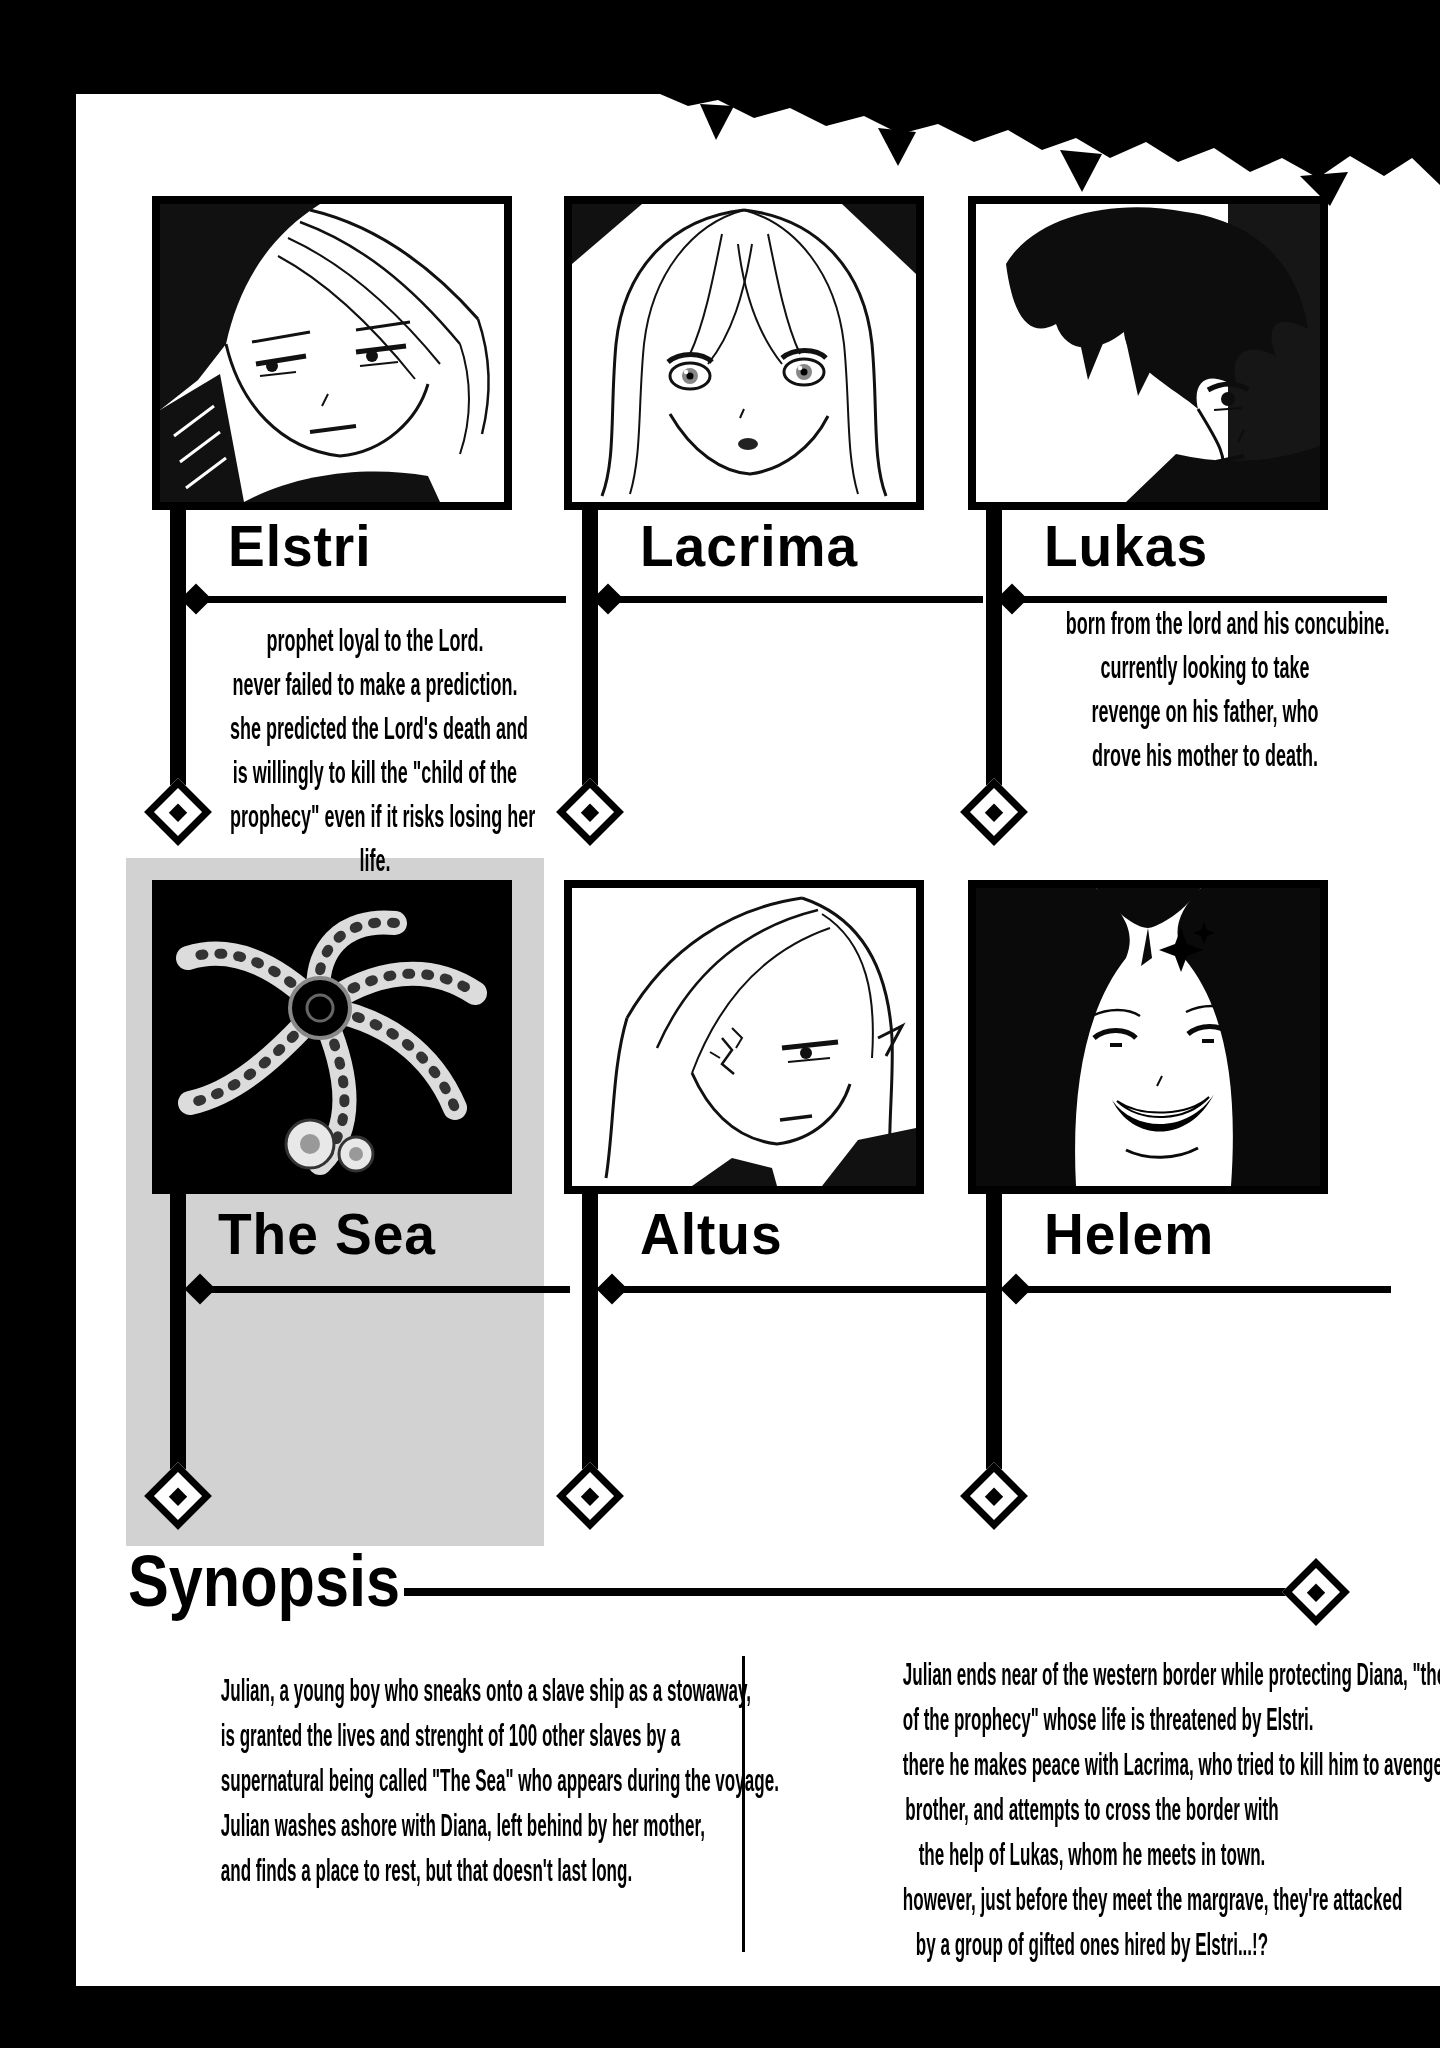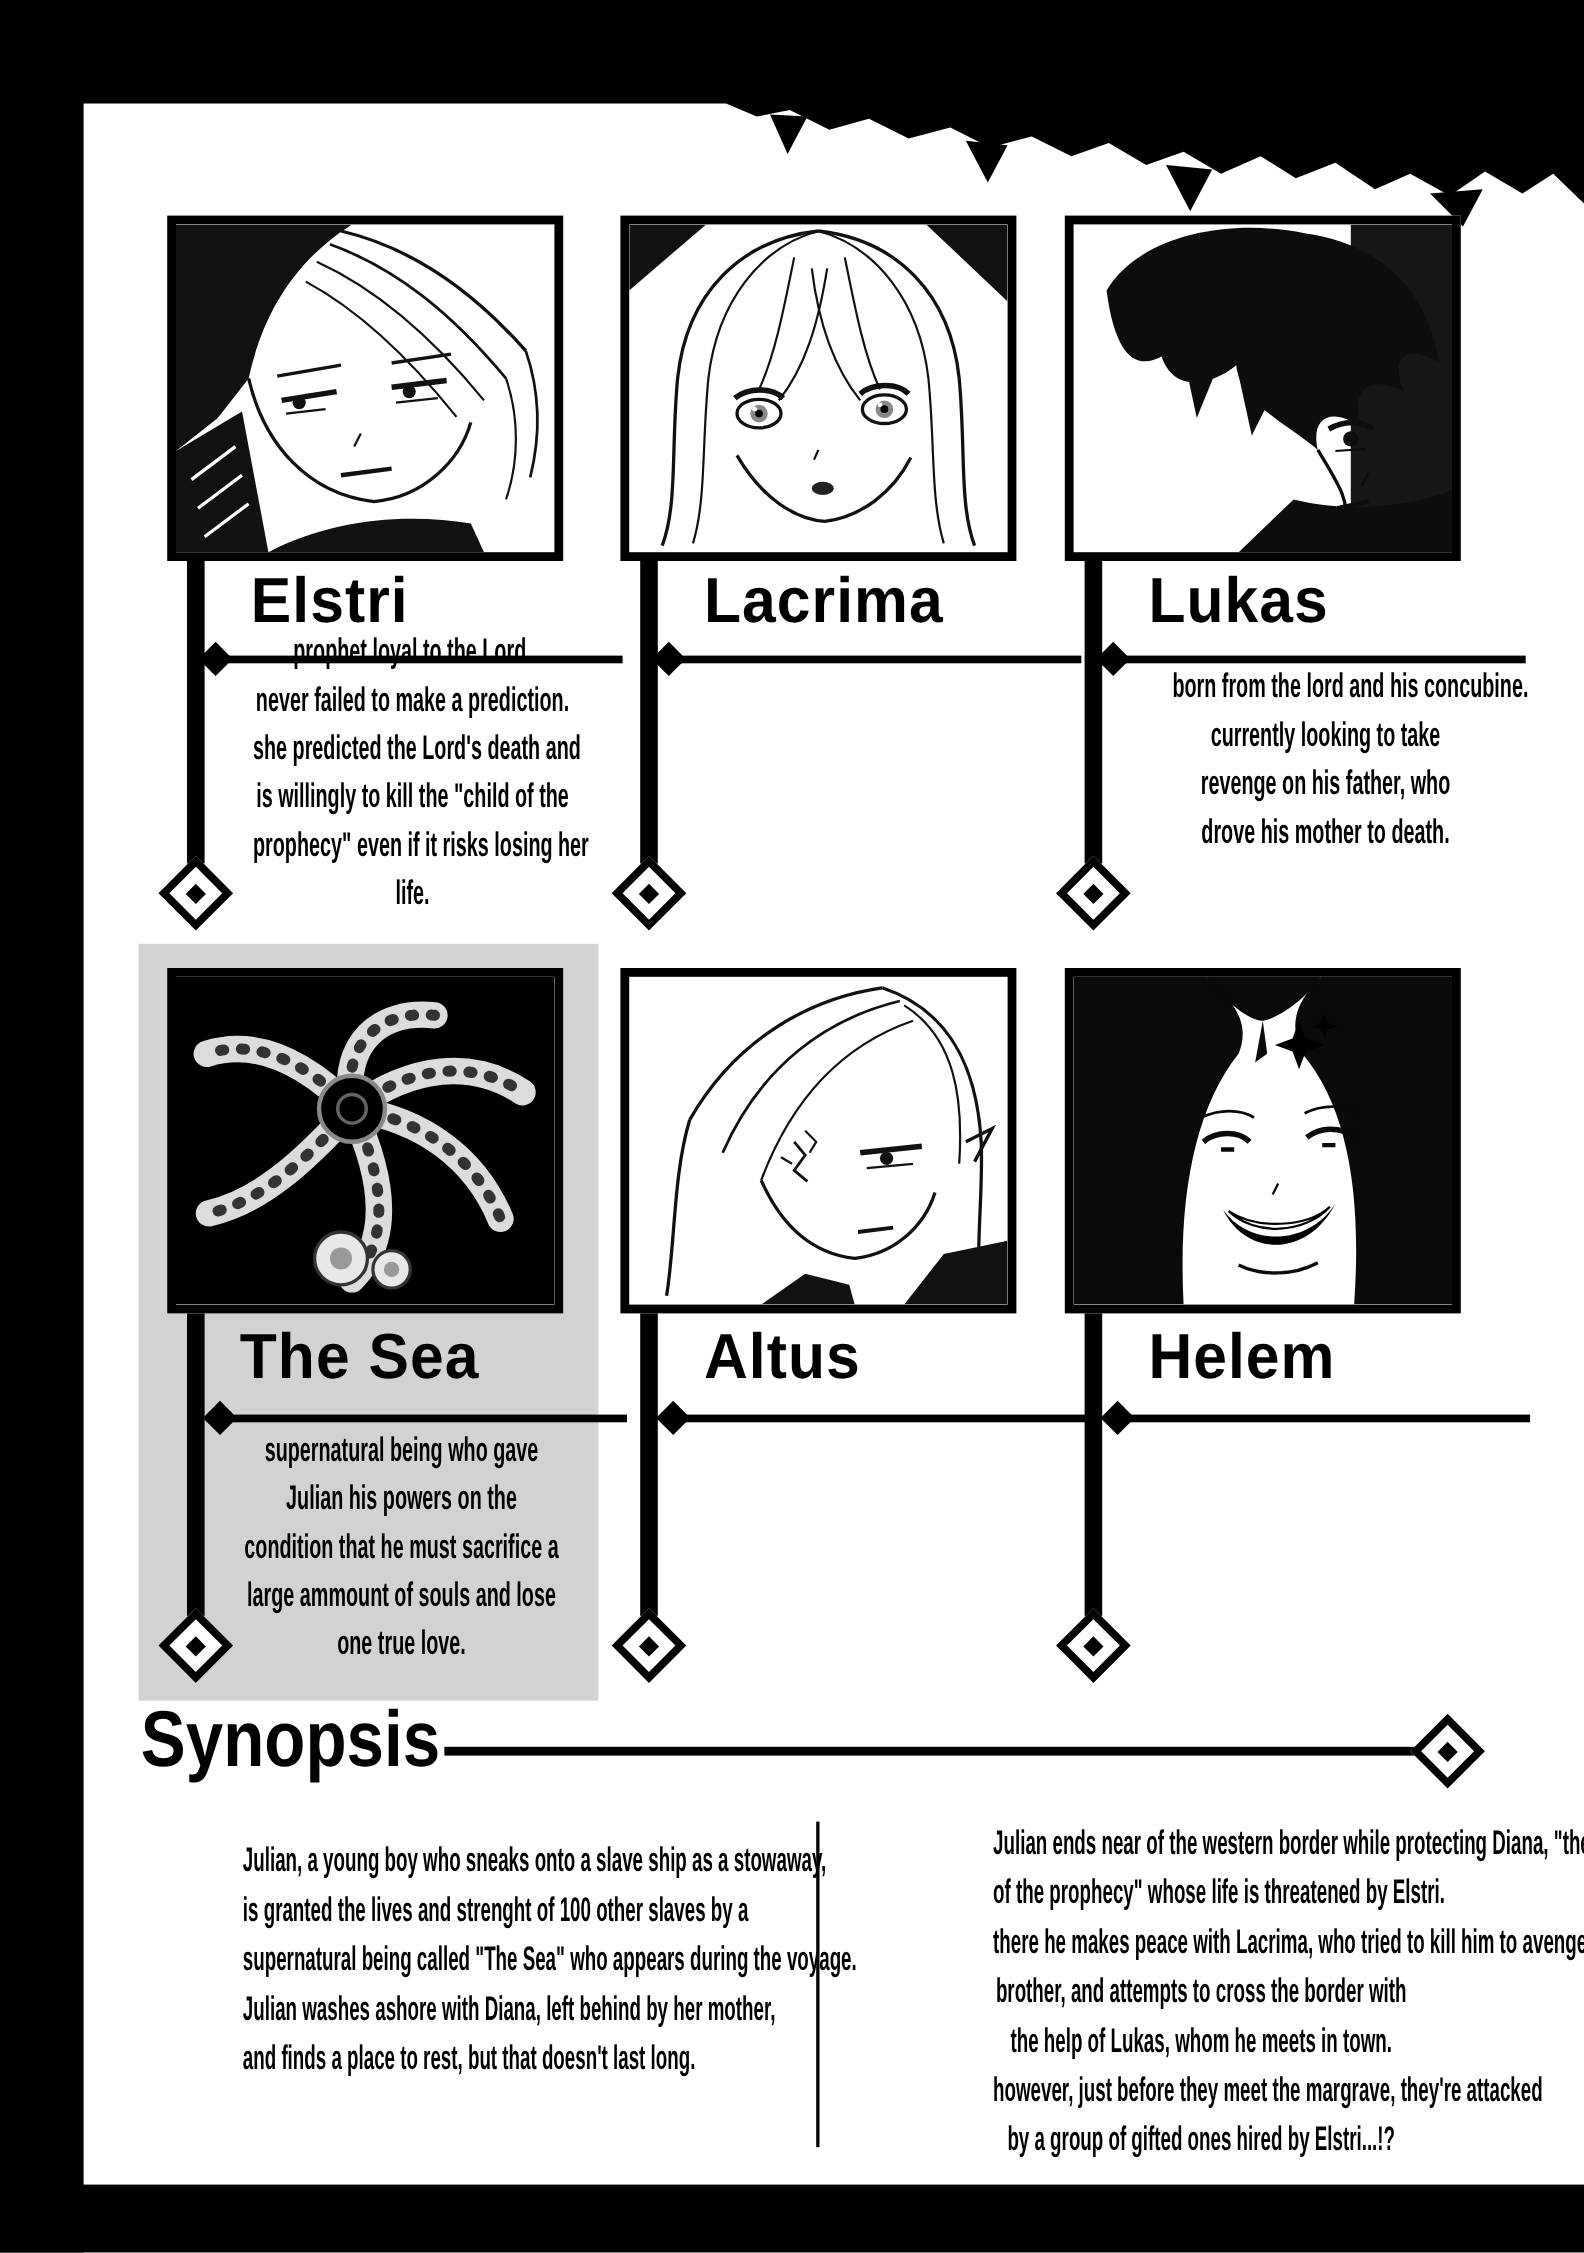--- a/index.html
+++ b/index.html
@@ -67,21 +67,21 @@
           <path d="M14,232 L54,202"></path>
           <path d="M20,258 L60,228"></path>
           <path d="M26,284 L66,254"></path>
         </g>
       <path d="M84,298 C140,268 210,262 268,272 L280,298 Z" fill="#111"></path>
     </svg>
   </div>
   <div class="abs cname" style="left:228px;top:512px;">Elstri</div>
   <div class="abs dsolid" style="left:185px;top:588px;"></div>
   <div class="abs rule" style="left:196px;top:596px;width:370px;"></div>
-  <div class="abs" style="left:125px;top:570px;width:500px;">
+  <div class="abs" style="left:125px;top:619px;width:500px;">
     <div class="dline">prophet loyal to the Lord.</div>
     <div class="dline">never failed to make a prediction.</div>
     <div class="dline">she predicted the Lord's death and</div>
     <div class="dline">is willingly to kill the "child of the</div>
     <div class="dline">prophecy" even if it risks losing her</div>
     <div class="dline">life.</div>
   </div>
 
   <div class="abs vbar" style="left:582px;top:502px;height:283px;"></div>
   <div class="abs dout" style="left:566px;top:788px;">
@@ -178,27 +178,20 @@
       <circle cx="160" cy="120" r="13" fill="#000" stroke="#666" stroke-width="3"></circle>
       <circle cx="150" cy="256" r="24" fill="#e8e8e8" stroke="#333" stroke-width="3"></circle>
       <circle cx="150" cy="256" r="10" fill="#999"></circle>
       <circle cx="196" cy="266" r="17" fill="#e8e8e8" stroke="#333" stroke-width="3"></circle>
       <circle cx="196" cy="266" r="7" fill="#999"></circle>
     </svg>
   </div>
   <div class="abs cname" style="left:218px;top:1200px;">The Sea</div>
   <div class="abs dsolid" style="left:189px;top:1278px;"></div>
   <div class="abs rule" style="left:200px;top:1286px;width:370px;"></div>
-  <div class="abs" style="left:115px;top:1296px;width:500px;">
-    <div class="dline">supernatural being who gave</div>
-    <div class="dline">Julian his powers on the</div>
-    <div class="dline">condition that he must sacrifice a</div>
-    <div class="dline">large ammount of souls and lose</div>
-    <div class="dline">one true love.</div>
-  </div>
 
   <div class="abs vbar" style="left:582px;top:1188px;height:281px;"></div>
   <div class="abs dout" style="left:566px;top:1472px;">
       <div class="dcore"></div>
     </div>
   <div class="abs portrait" style="left:564px;top:880px;">
     <svg width="344" height="298" viewBox="0 0 344 298">
       <g fill="none" stroke="#111">
         <path d="M230,10 C160,20 95,60 55,130" stroke-width="3"></path>
         <path d="M246,22 C180,38 120,80 85,160" stroke-width="2.5"></path>

